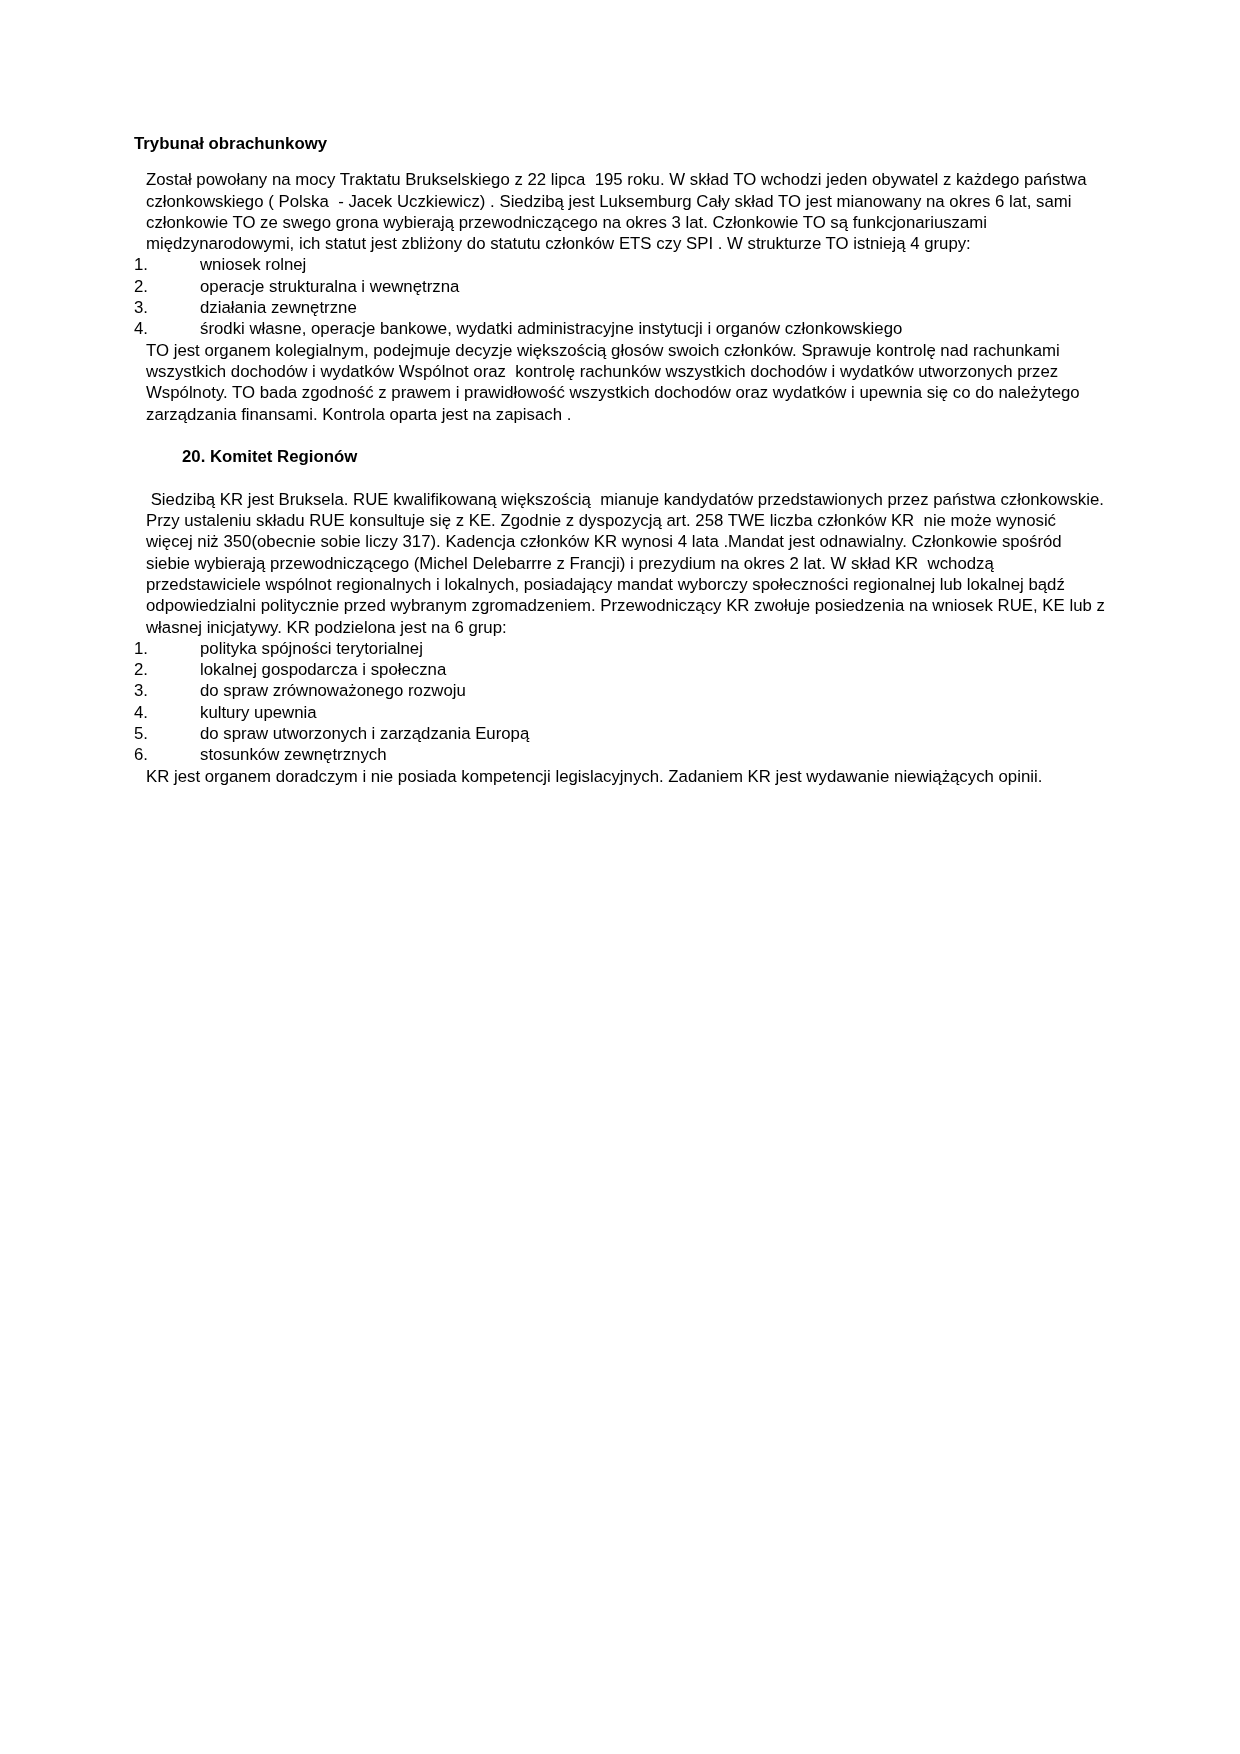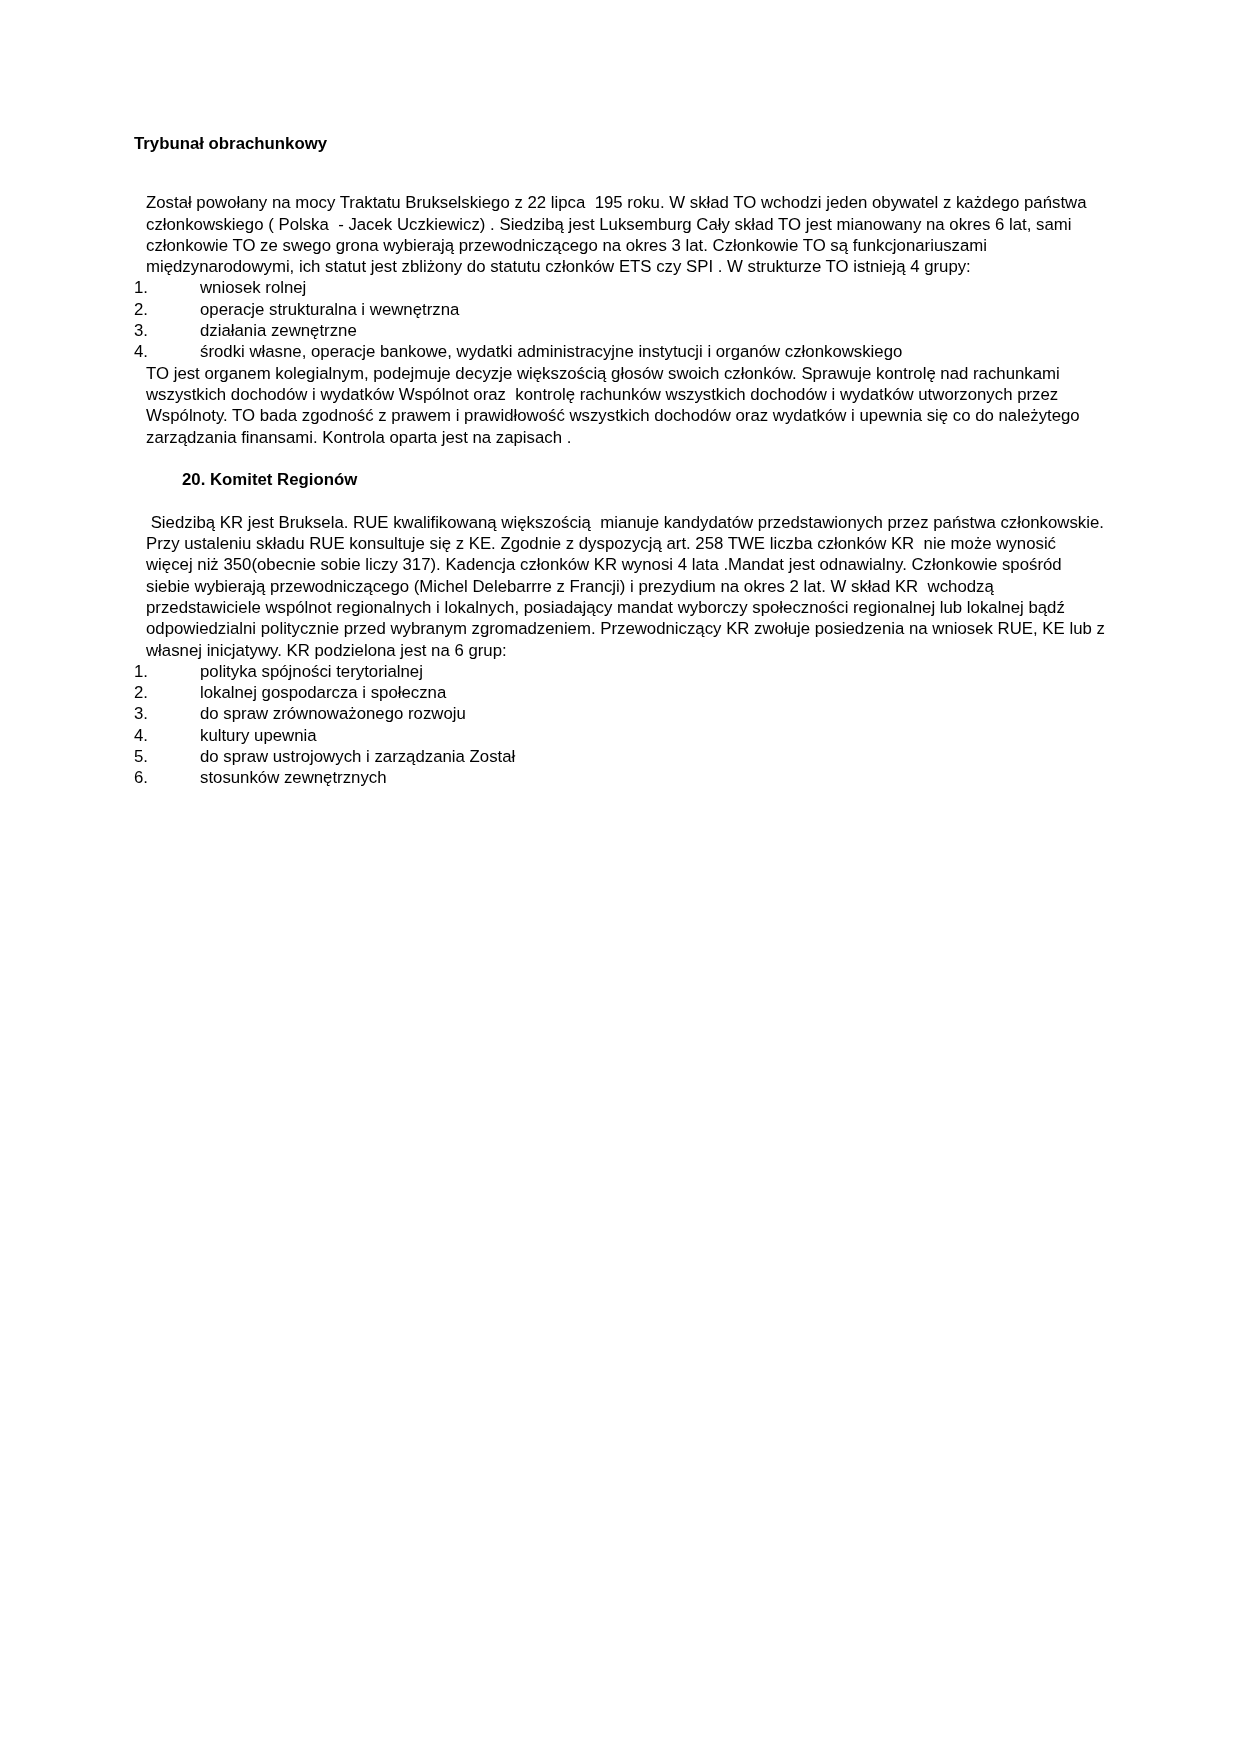--- a/index.html
+++ b/index.html
@@ -15,21 +15,21 @@
     font-size: 16.8px;
     line-height: 21.3px;
     padding: 133px 130px 0 134px;
     overflow: hidden;
   }
   .heading {
     font-weight: bold;
     font-size: 16.8px;
     line-height: 21.3px;
   }
-  .heading.first { margin-bottom: 38px; }
+  .heading.first { margin-bottom: 15px; }
   .heading.later { margin-top: 21.3px; margin-bottom: 21.3px; margin-left: 48px; }
   p.para { white-space: pre-wrap; margin-left: 12px; }
   .list-row { display: flex; }
   .list-row .num { flex: 0 0 66px; width: 66px; }
   .list-row .txt { flex: 1 1 auto; }
 </style>
 </head>
 <body>
 
 <div class="page">
@@ -78,23 +78,24 @@
       <div class="list-row">
         <span class="num">3.</span>
         <span class="txt">do spraw zrównoważonego rozwoju</span>
       </div>
       <div class="list-row">
         <span class="num">4.</span>
         <span class="txt">kultury upewnia</span>
       </div>
       <div class="list-row">
         <span class="num">5.</span>
-        <span class="txt">do spraw ustrojowych i zarządzania Został</span>
+        <span class="txt">do spraw utworzonych i zarządzania Europą</span>
       </div>
       <div class="list-row">
         <span class="num">6.</span>
         <span class="txt">stosunków zewnętrznych</span>
       </div>
     </div>
 
+    <p class="para">KR jest organem doradczym i nie posiada kompetencji legislacyjnych. Zadaniem KR jest wydawanie niewiążących opinii.</p>
   </section>
 
 </div>
 
 </body></html>

